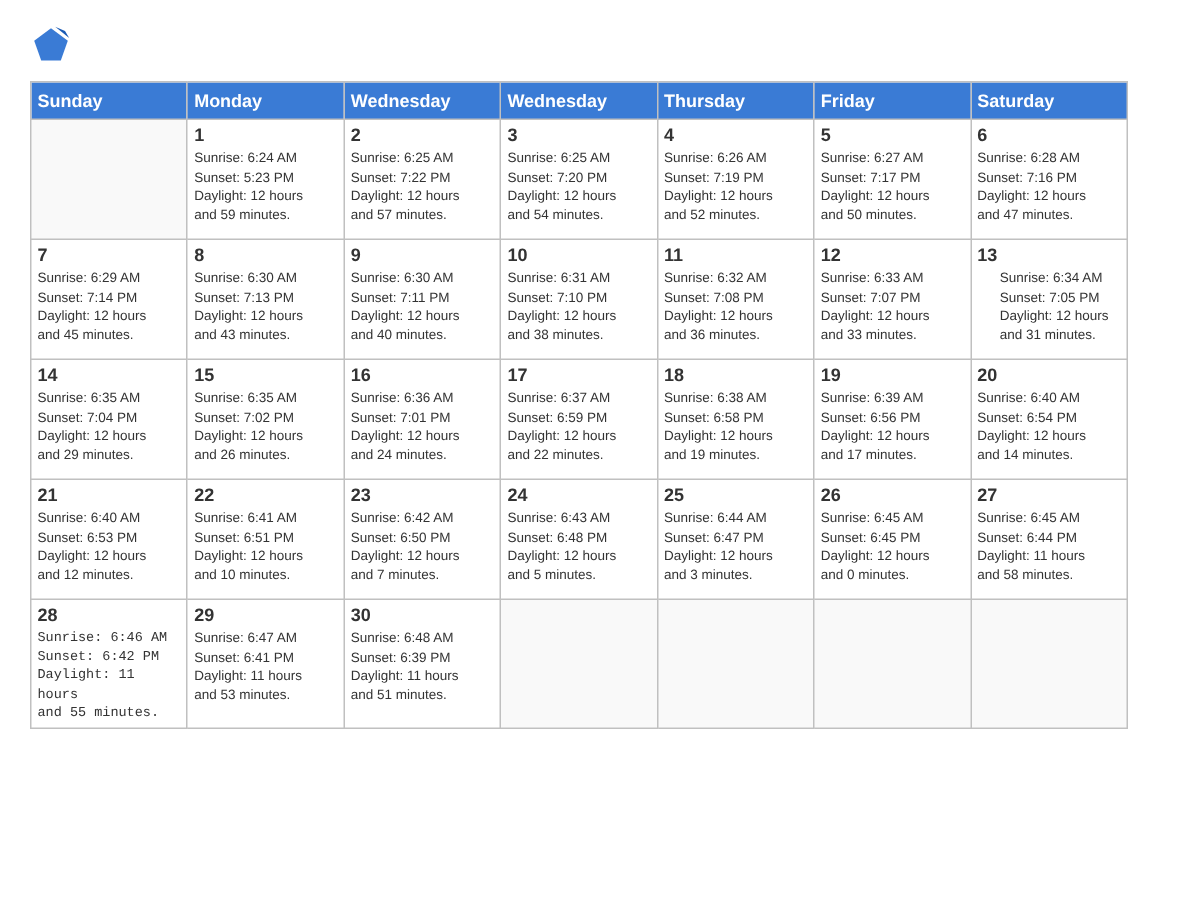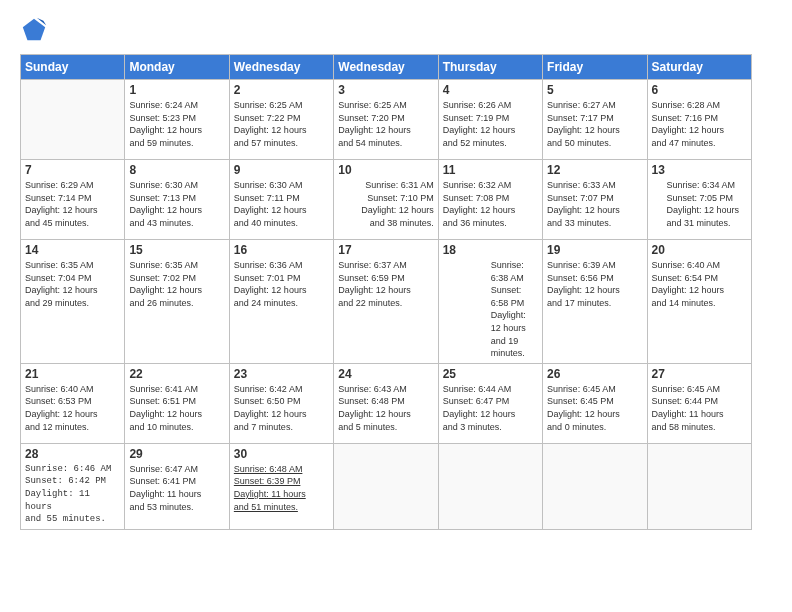--- a/index.html
+++ b/index.html
@@ -192,21 +192,21 @@
           </td>
           <td>
             <div class="day-number">9</div>
             <div class="day-info" style="white-space: pre-line;">Sunrise: 6:30 AM
 Sunset: 7:11 PM
 Daylight: 12 hours
 and 40 minutes.</div>
           </td>
           <td>
             <div class="day-number">10</div>
-            <div class="day-info" style="white-space: pre-line; text-align: right;">Sunrise: 6:31 AM
+            <div class="day-info" style="white-space: pre-line;">Sunrise: 6:31 AM
 Sunset: 7:10 PM
 Daylight: 12 hours
 and 38 minutes.</div>
           </td>
           <td>
             <div class="day-number">11</div>
             <div class="day-info" style="white-space: pre-line;">Sunrise: 6:32 AM
 Sunset: 7:08 PM
 Daylight: 12 hours
 and 36 minutes.</div>
@@ -250,21 +250,21 @@
           </td>
           <td>
             <div class="day-number">17</div>
             <div class="day-info" style="white-space: pre-line;">Sunrise: 6:37 AM
 Sunset: 6:59 PM
 Daylight: 12 hours
 and 22 minutes.</div>
           </td>
           <td>
             <div class="day-number">18</div>
-            <div class="day-info" style="white-space: pre-line; margin-left: 48px;">Sunrise: 6:38 AM
+            <div class="day-info" style="white-space: pre-line;">Sunrise: 6:38 AM
 Sunset: 6:58 PM
 Daylight: 12 hours
 and 19 minutes.</div>
           </td>
           <td>
             <div class="day-number">19</div>
             <div class="day-info" style="white-space: pre-line;">Sunrise: 6:39 AM
 Sunset: 6:56 PM
 Daylight: 12 hours
 and 17 minutes.</div>
@@ -338,21 +338,21 @@
           </td>
           <td>
             <div class="day-number">29</div>
             <div class="day-info" style="white-space: pre-line;">Sunrise: 6:47 AM
 Sunset: 6:41 PM
 Daylight: 11 hours
 and 53 minutes.</div>
           </td>
           <td>
             <div class="day-number">30</div>
-            <div class="day-info" style="white-space: pre-line; text-decoration: underline;">Sunrise: 6:48 AM
+            <div class="day-info" style="white-space: pre-line;">Sunrise: 6:48 AM
 Sunset: 6:39 PM
 Daylight: 11 hours
 and 51 minutes.</div>
           </td>
           <td class="empty-cell"></td>
           <td class="empty-cell"></td>
           <td class="empty-cell"></td>
           <td class="empty-cell"></td>
         </tr>
       </tbody>

